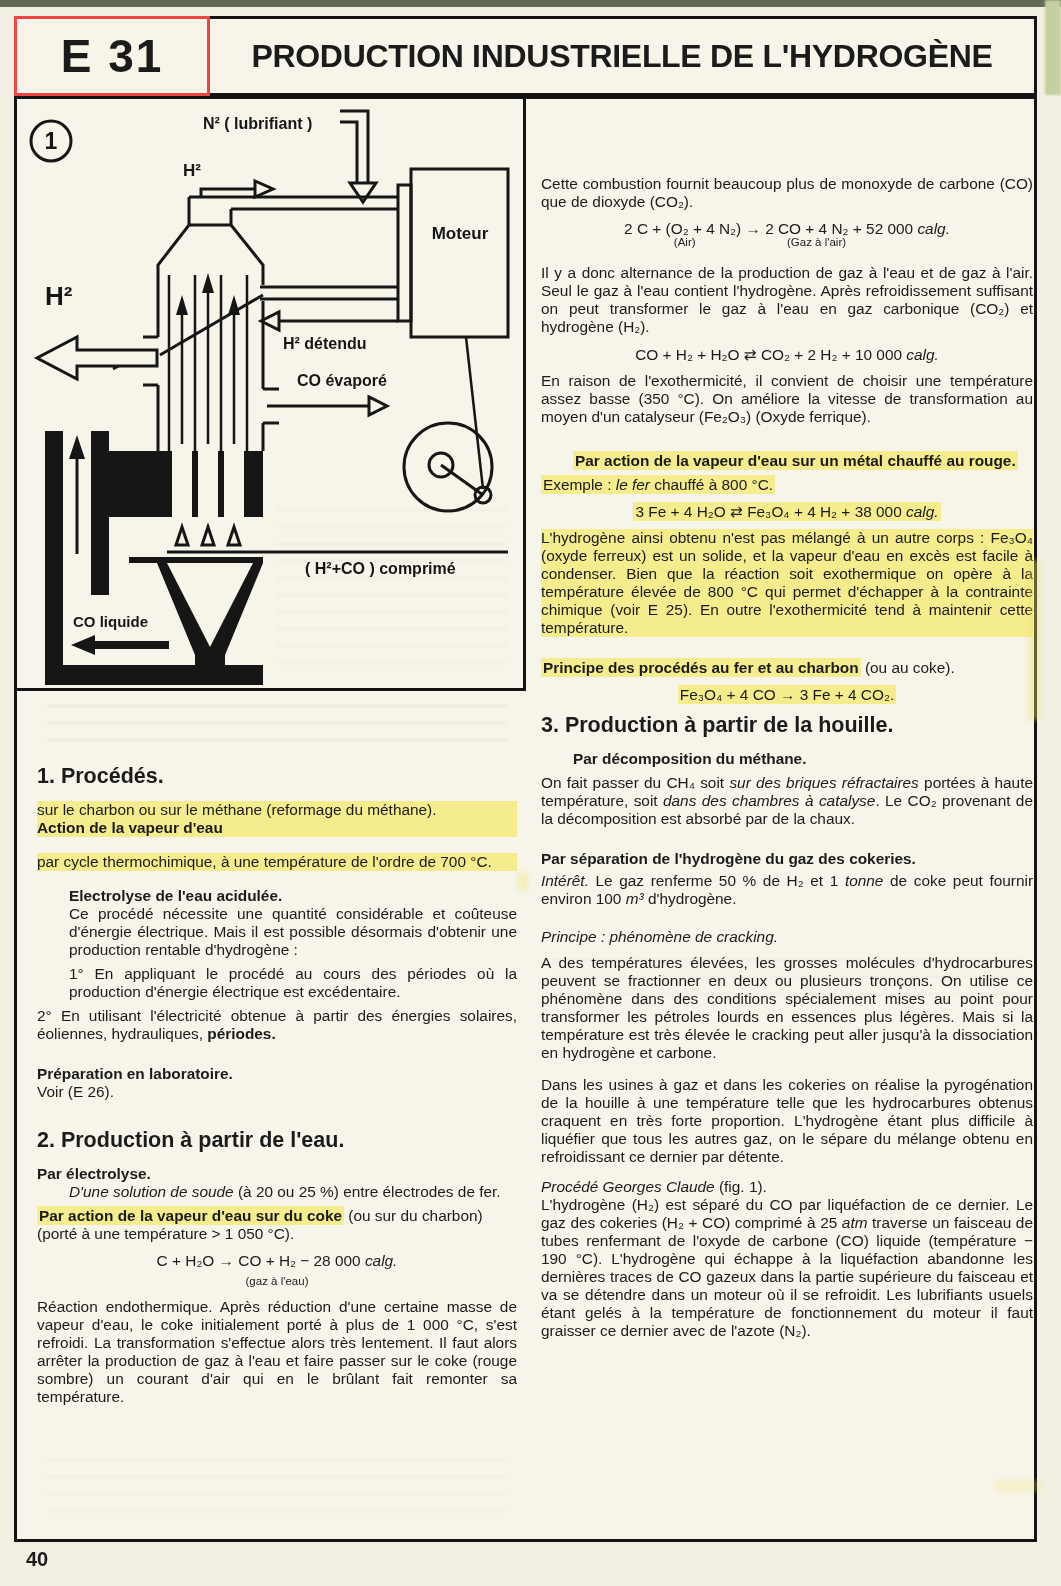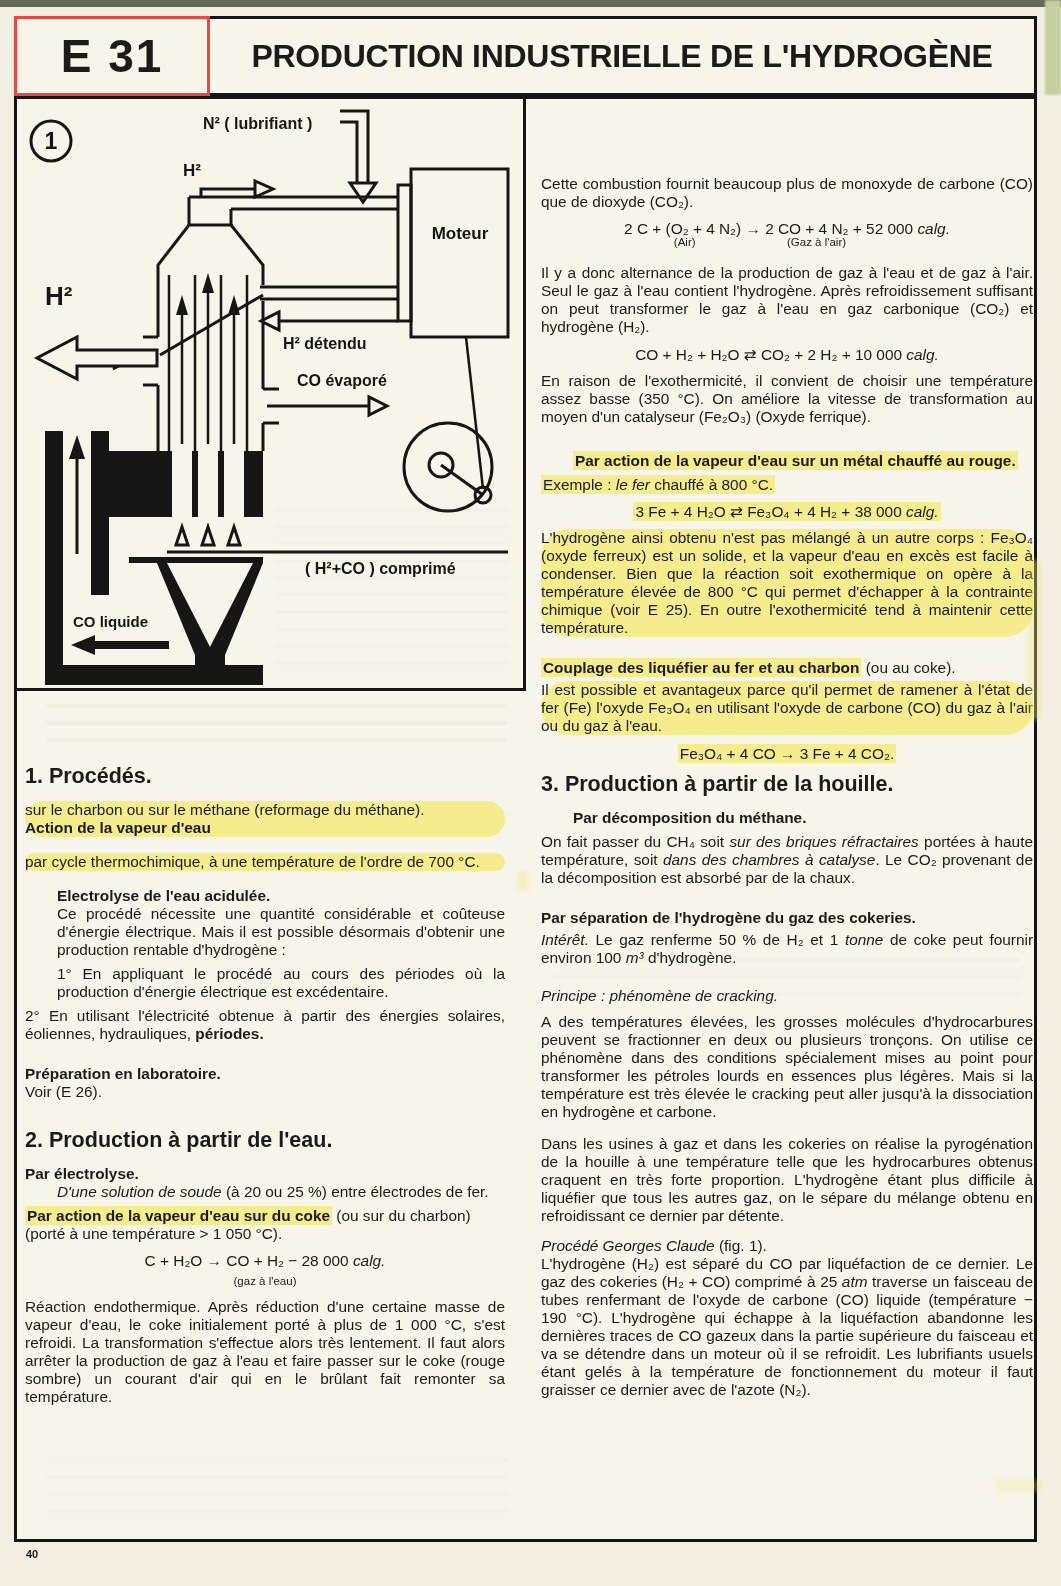--- a/index.html
+++ b/index.html
@@ -29,41 +29,41 @@
   .figure-box{position:absolute;left:0;top:0;width:509px;height:592px;box-sizing:border-box;
     border-right:3px solid #141414;border-bottom:3px solid #141414;}
   svg{display:block;}
   svg text{font-family:"Liberation Sans",sans-serif;fill:#161616;font-weight:bold;}
   .ln{stroke:#161616;stroke-width:3;fill:none;}
   .ln25{stroke:#161616;stroke-width:2.5;fill:none;}
   .hollow{fill:#f7f4e9;stroke:#161616;stroke-width:3;}
   .solid{fill:#161616;stroke:none;}
   
   .col{position:absolute;font-size:15.4px;line-height:18px;text-align:justify;}
-  .col-left{left:8px;top:664px;width:480px;}
+  .col-left{left:20px;top:664px;width:480px;}
   .col-right{left:524px;top:76px;width:492px;}
   .h-num{font-size:21.5px;font-weight:bold;line-height:26px;margin:0 0 12px;text-align:left;}
   .b{font-weight:bold;}
   .i{font-style:italic;}
   .hl{background:#f5ec8d;box-decoration-break:clone;padding:1px 2px;}
-  .hlb{background:#f5ec8d;border-radius:28px;}
+  .hlb{background:#f5ec8d;}
   p{margin:0;}
   .mb4{margin-bottom:4px;}.mb6{margin-bottom:6px;padding-left:32px;}.mb8{margin-bottom:8px;}
   .mb10{margin-bottom:10px;}.mb12{margin-bottom:12px;}.mb14{margin-bottom:14px;}
   .mb16{margin-bottom:16px;}.mb20{margin-bottom:20px;}.mb22{margin-bottom:22px;}
   .mb26{margin-bottom:26px;}.mb30{margin-bottom:30px;}
   .eq{text-align:center;margin:9px 0 8px;}
   .eq .unit{font-style:italic;}
   .eqwrap{position:relative;margin:9px 0 26px;text-align:center;}
   .eqnote{position:absolute;font-size:11.5px;font-weight:normal;top:13px;}
   .eqnote-air{left:27%;}
   .eqnote-gaz{left:50%;}
   .eqnote-c{display:block;text-align:center;font-size:11.5px;margin-top:2px;}
   
-  .pagenum{position:absolute;left:26px;top:1548px;font-size:11px;font-weight:600;}
+  .pagenum{position:absolute;left:26px;top:1548px;font-size:20px;font-weight:600;}
   
   .ghost{position:absolute;background:repeating-linear-gradient(180deg, rgba(115,135,95,.10) 0 2px, transparent 2px 17px);filter:blur(1px);}
   .streak{position:absolute;background:rgba(240,228,110,.38);filter:blur(2px);}
 </style>
 </head>
 <body>
 
 <div class="page">
   <div class="edge-top"></div>
   <div class="edge-corner"></div>
@@ -230,22 +230,21 @@
 
       <p class="mb6"><span class="b hl">Par action de la vapeur d'eau sur un métal chauffé au rouge.</span></p>
       <p class="mb8"><span class="hl"><span>Exemple : </span><span class="i">le fer</span><span> chauffé à 800 °C.</span></span></p>
 
       <div class="eq mb10">
         <span class="hl"><span>3 Fe + 4 H₂O ⇄ Fe₃O₄ + 4 H₂ + 38 000 </span><span class="unit">calg.</span></span>
       </div>
 
       <p class="hlb mb22">L'hydrogène ainsi obtenu n'est pas mélangé à un autre corps : Fe₃O₄ (oxyde ferreux) est un solide, et la vapeur d'eau en excès est facile à condenser. Bien que la réaction soit exothermique on opère à la température élevée de 800 °C qui permet d'échapper à la contrainte chimique (voir E 25). En outre l'exothermicité tend à maintenir cette température.</p>
 
-      <p class="mb4"><span class="b hl">Couplage des liquéfier au fer et au charbon</span><span> (ou au coke).</span></p>
-      <p class="hlb mb10">Il est possible et avantageux parce qu'il permet de ramener à l'état de fer (Fe) l'oxyde Fe₃O₄ en utilisant l'oxyde de carbone (CO) du gaz à l'air ou du gaz à l'eau.</p>
+      <p class="mb4"><span class="b hl">Principe des procédés au fer et au charbon</span><span> (ou au coke).</span></p>
 
       <div class="eq mb30">
         <span class="hl">Fe₃O₄ + 4 CO → 3 Fe + 4 CO₂.</span>
       </div>
 
       <h2 class="h-num">3. Production à partir de la houille.</h2>
 
       <p class="mb6"><span class="b">Par décomposition du méthane.</span></p>
       <p class="mb22"><span>On fait passer du CH₄ soit </span><span class="i">sur des briques réfractaires</span><span> portées à haute température, soit </span><span class="i">dans des chambres à catalyse</span><span>. Le CO₂ provenant de la décomposition est absorbé par de la chaux.</span></p>
 

